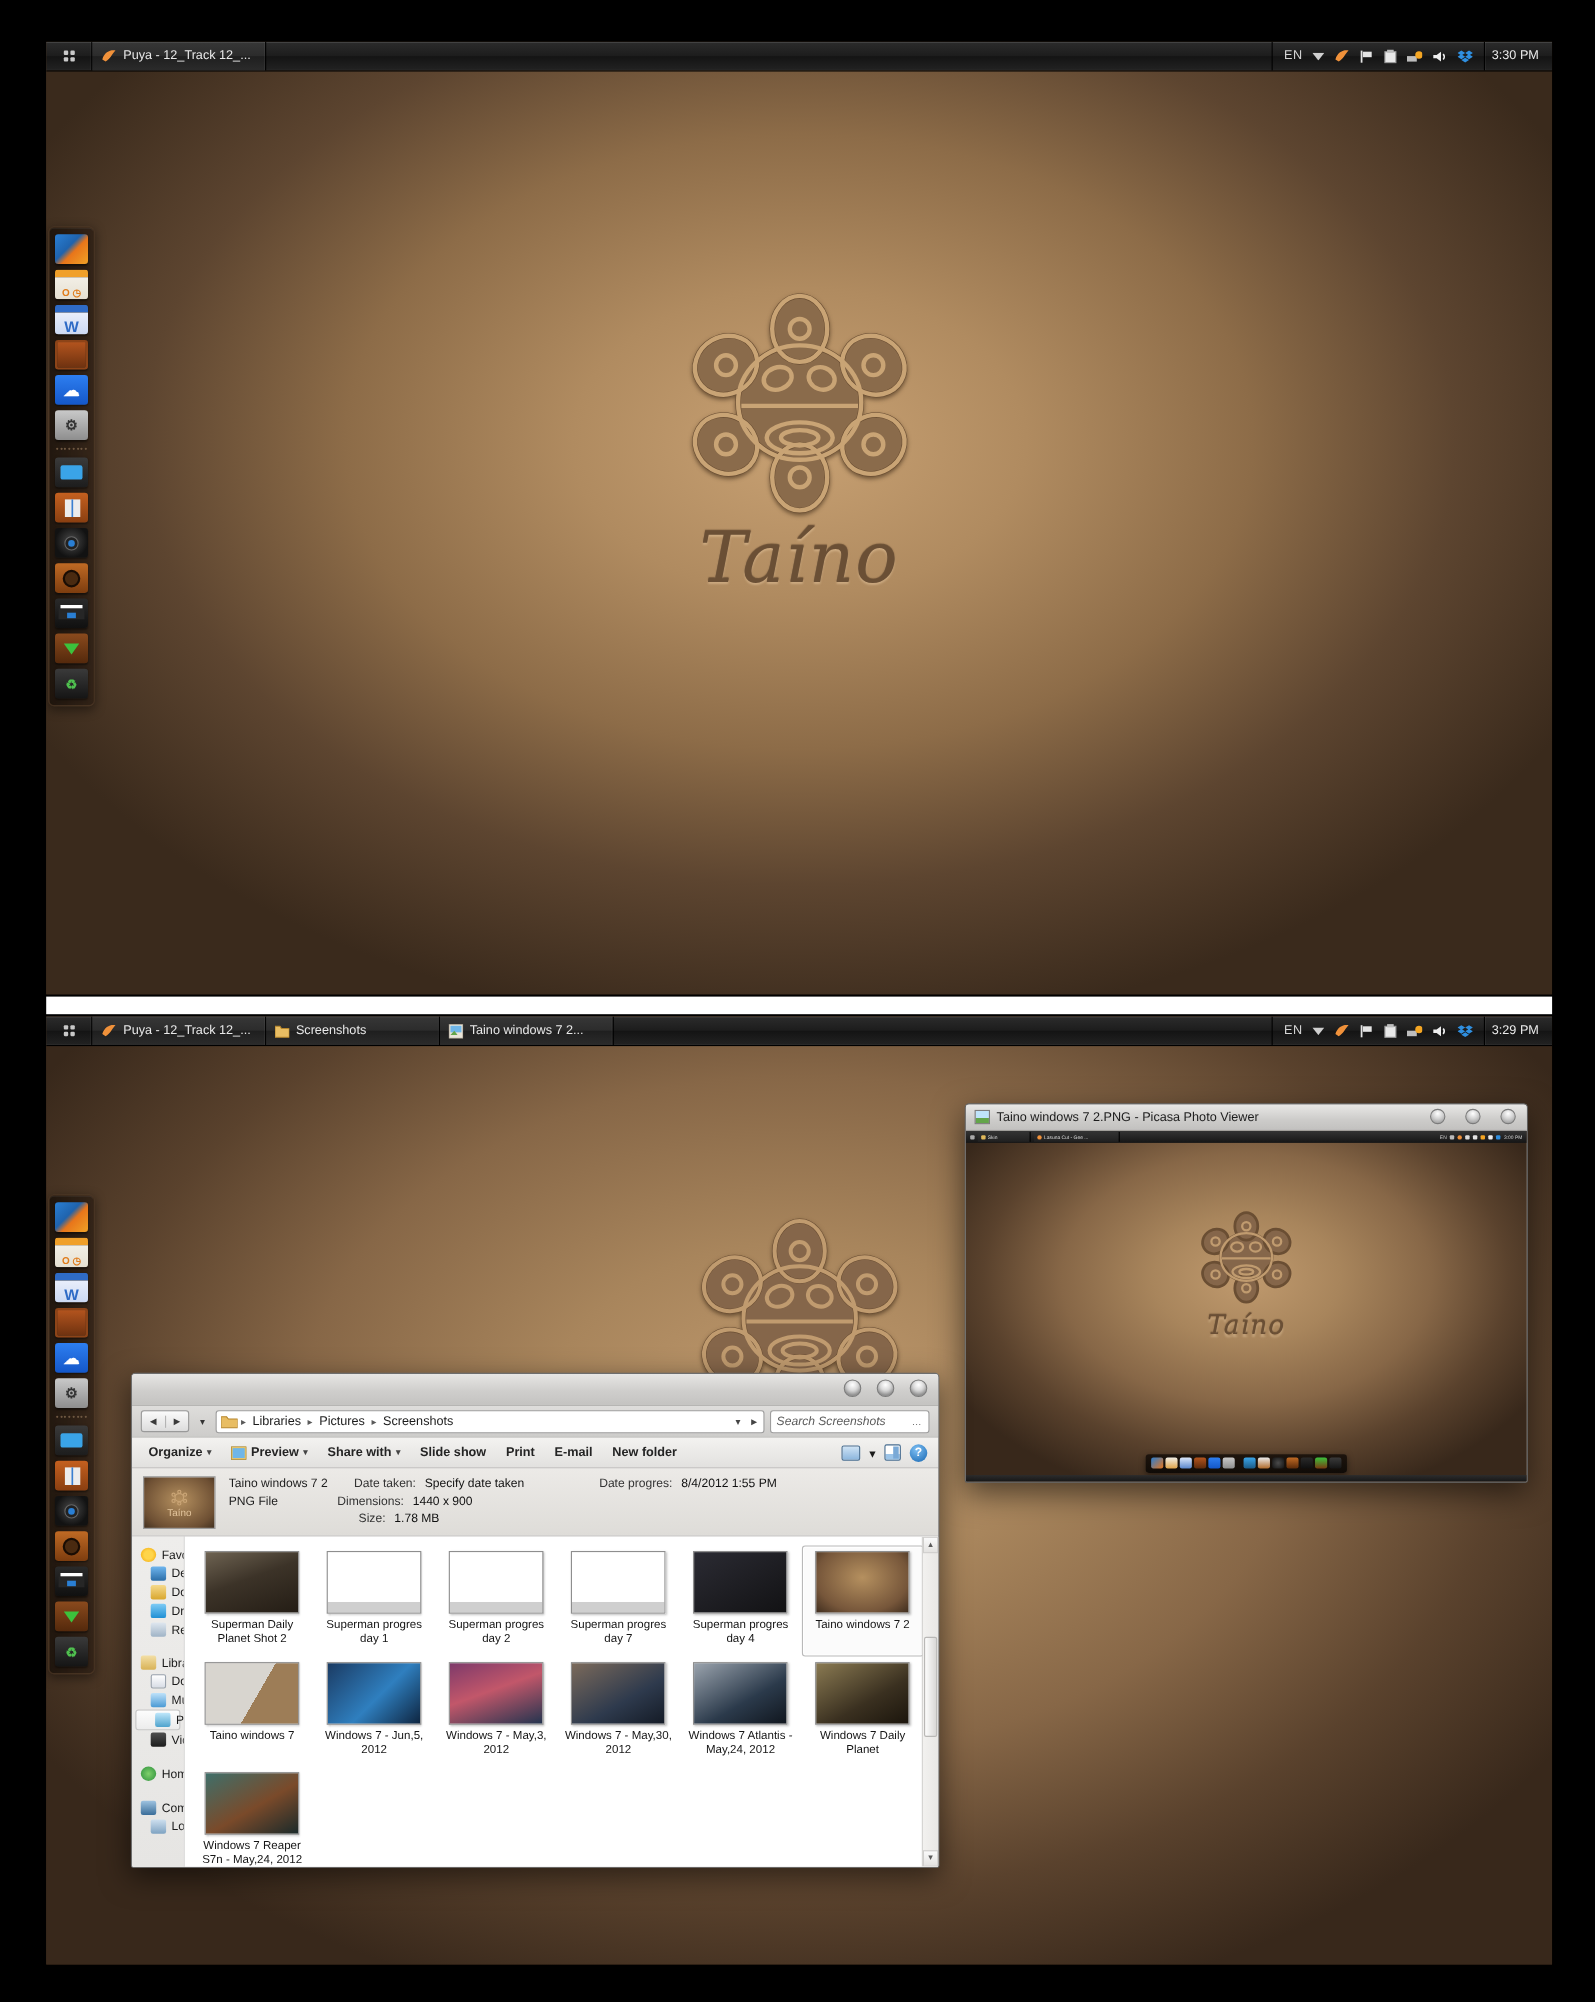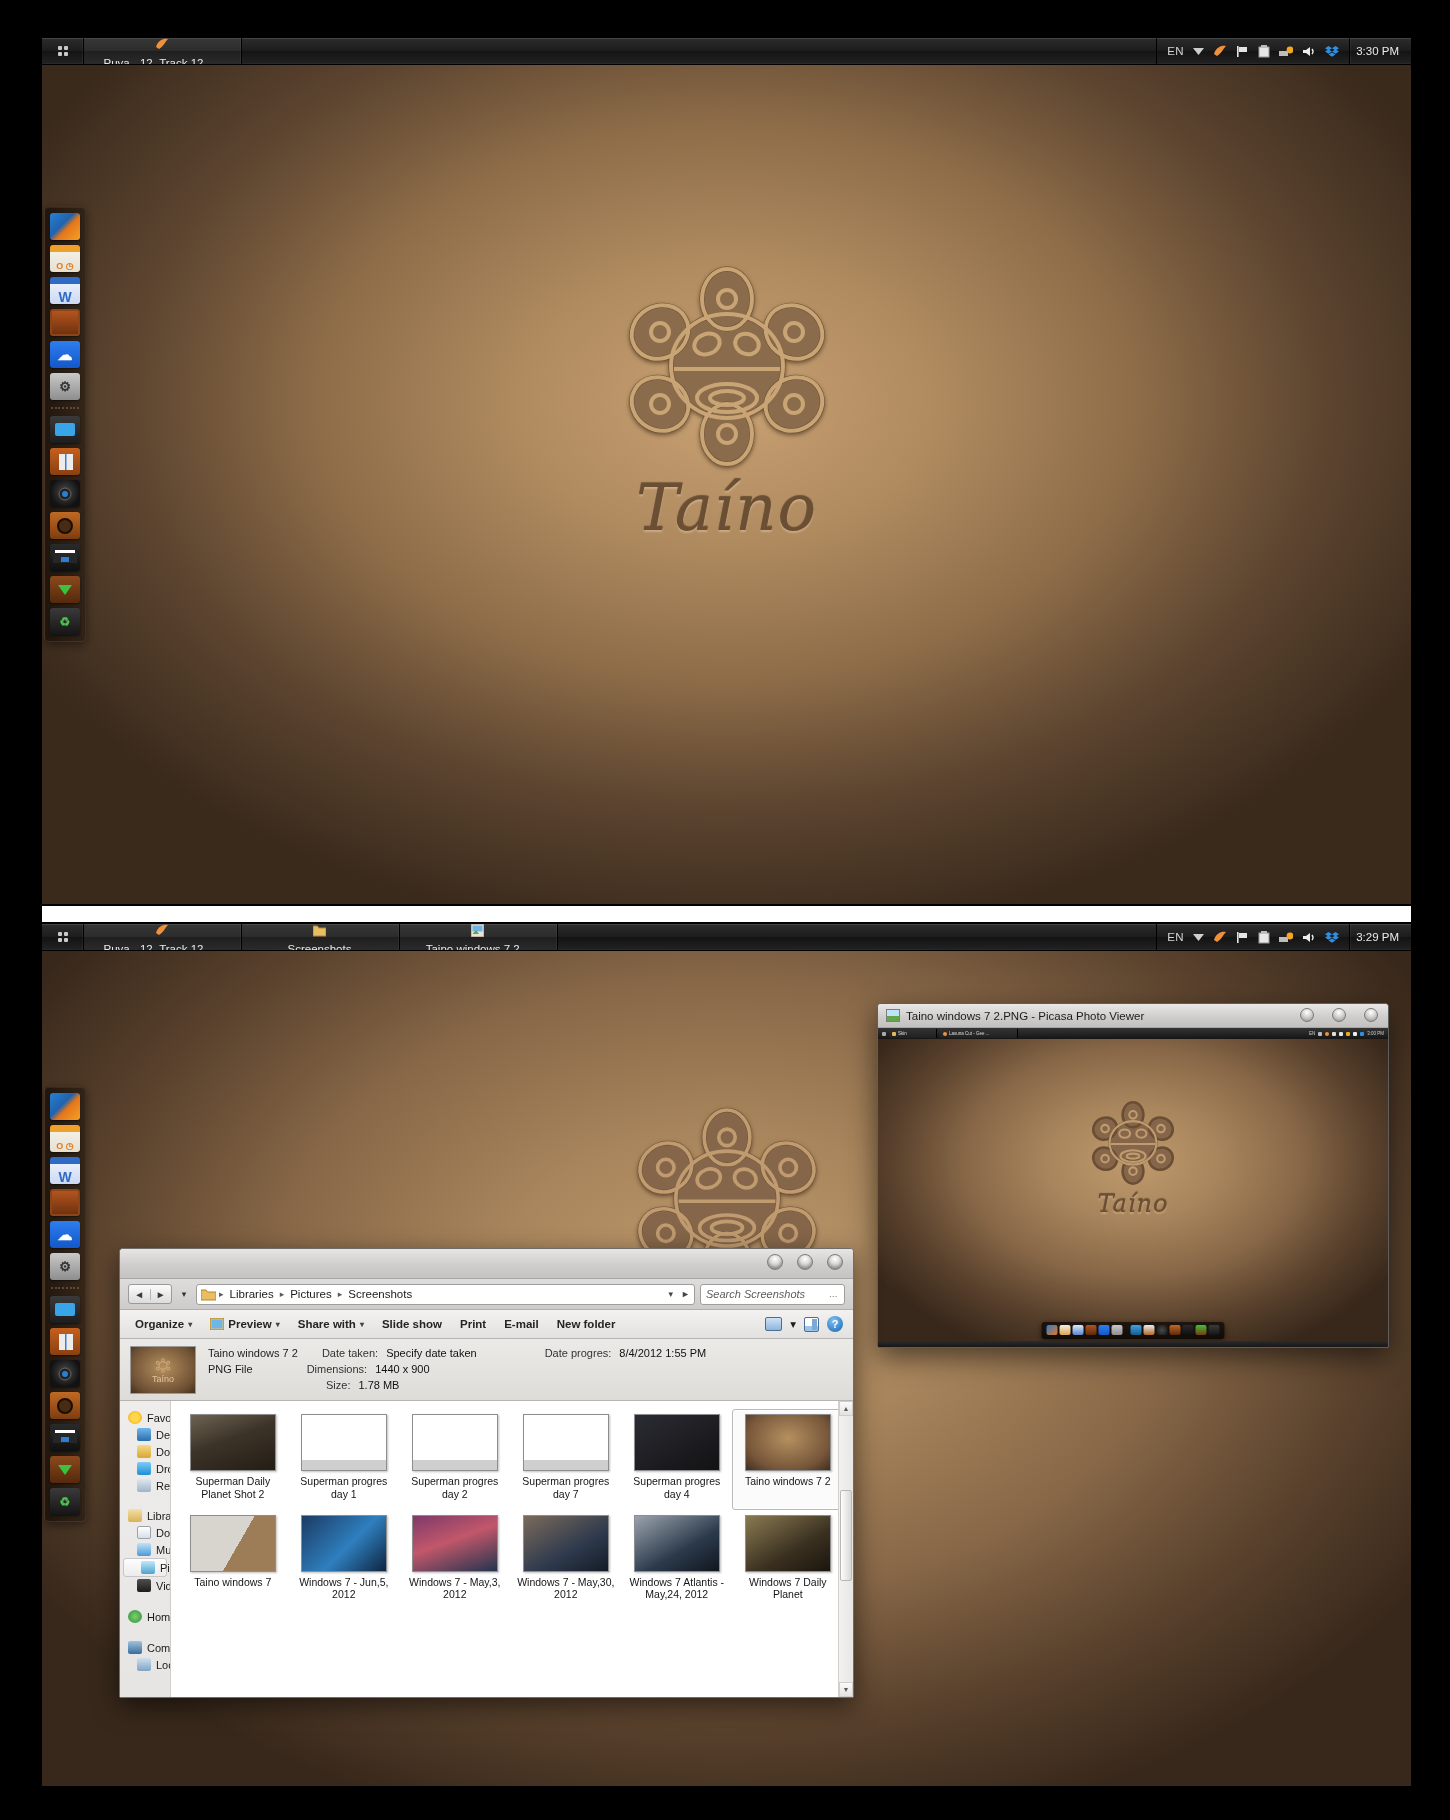--- a/index.html
+++ b/index.html
@@ -54,21 +54,21 @@
   }
   .dots { display: grid; grid-template-columns: 4px 4px; grid-gap: 2px; }
   .dots i { width: 4px; height: 4px; background: #c9c9c9; display: block; border-radius: 1px; }
 
   .tb-task {
     display: flex; align-items: center; gap: 6px; padding: 0 10px 0 8px;
     min-width: 158px; max-width: 158px;
     border-right: 1px solid #000;
     background: linear-gradient(#373737 0%, #2c2c2c 48%, #1f1f1f 52%, #2b2b2b 100%);
     box-shadow: inset 0 1px 0 rgba(255,255,255,.09), inset -1px 0 0 rgba(255,255,255,.05);
-    color: #e8e8e8; font-size: 11.5px; white-space: nowrap; overflow: hidden; flex-direction: column;
+    color: #e8e8e8; font-size: 11.5px; white-space: nowrap; overflow: hidden;
   }
   .tb-task .tlabel { overflow: hidden; text-overflow: ellipsis; }
   .tb-fill { flex: 1 1 auto; border-right: 1px solid #000; }
 
   .tb-tray { display: flex; align-items: center; gap: 9px; padding: 0 10px; }
   .tb-tray .lang { color: #d6d6d6; font-size: 11.5px; letter-spacing: .5px; }
   .tb-clock { color: #eaeaea; font-size: 11.5px; padding: 0 12px 0 6px; display: flex; align-items: center;
               border-left: 1px solid #000; box-shadow: inset 1px 0 0 rgba(255,255,255,.05); }
 
   .icn { display: inline-block; line-height: 0; }
@@ -853,20 +853,24 @@
                 <div class="fname">Windows 7 - May,30, 2012</div>
               </div>
             <div class="fileitem">
                 <div class="fthumb t-w7d"></div>
                 <div class="fname">Windows 7 Atlantis - May,24, 2012</div>
               </div>
             <div class="fileitem">
                 <div class="fthumb t-dp"></div>
                 <div class="fname">Windows 7 Daily Planet</div>
               </div>
+            <div class="fileitem">
+                <div class="fthumb t-reap"></div>
+                <div class="fname">Windows 7 Reaper S7n - May,24, 2012</div>
+              </div>
           </div>
 
           <div class="scrollbar">
             <div class="sb-arrow">▲</div>
             <div class="sb-track">
               <div class="sb-thumb"></div>
             </div>
             <div class="sb-arrow">▼</div>
           </div>
         </div>

